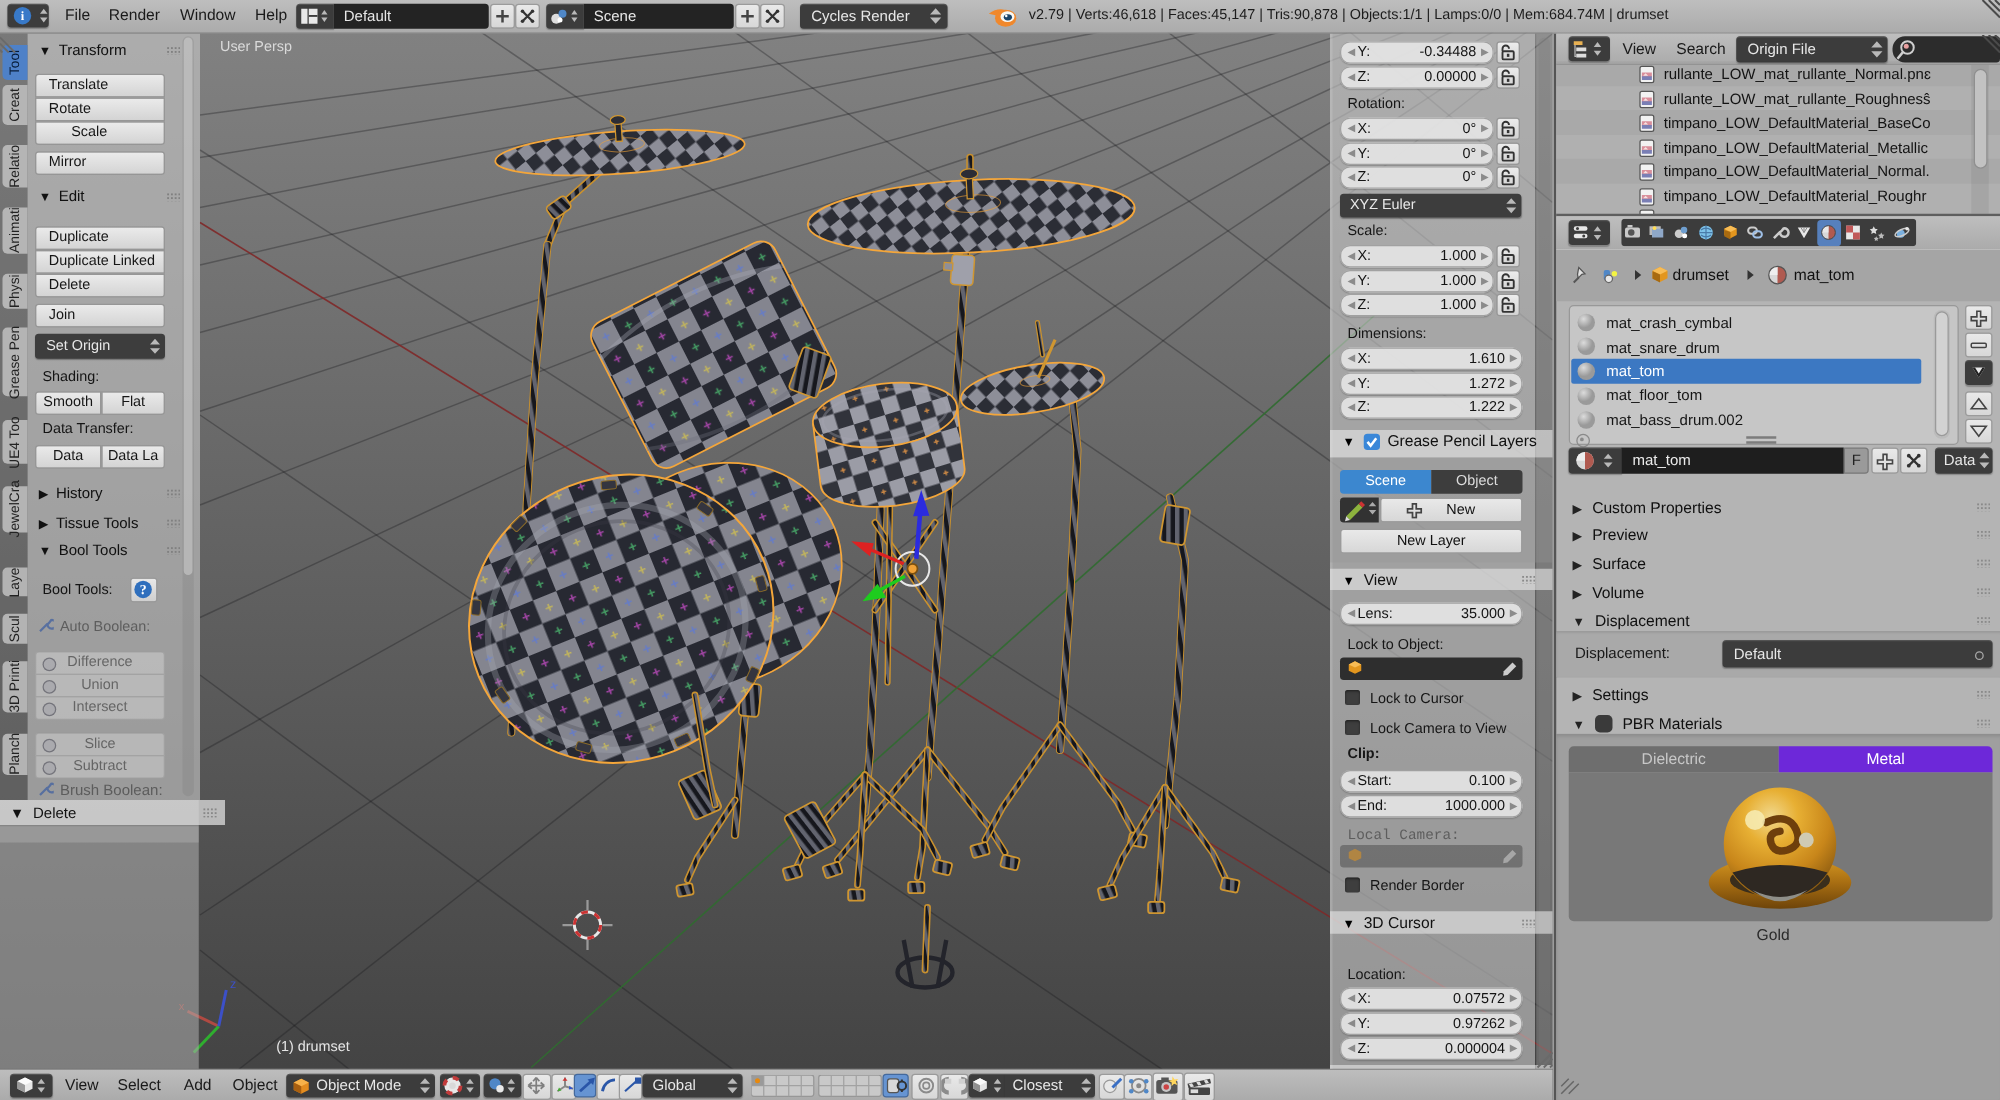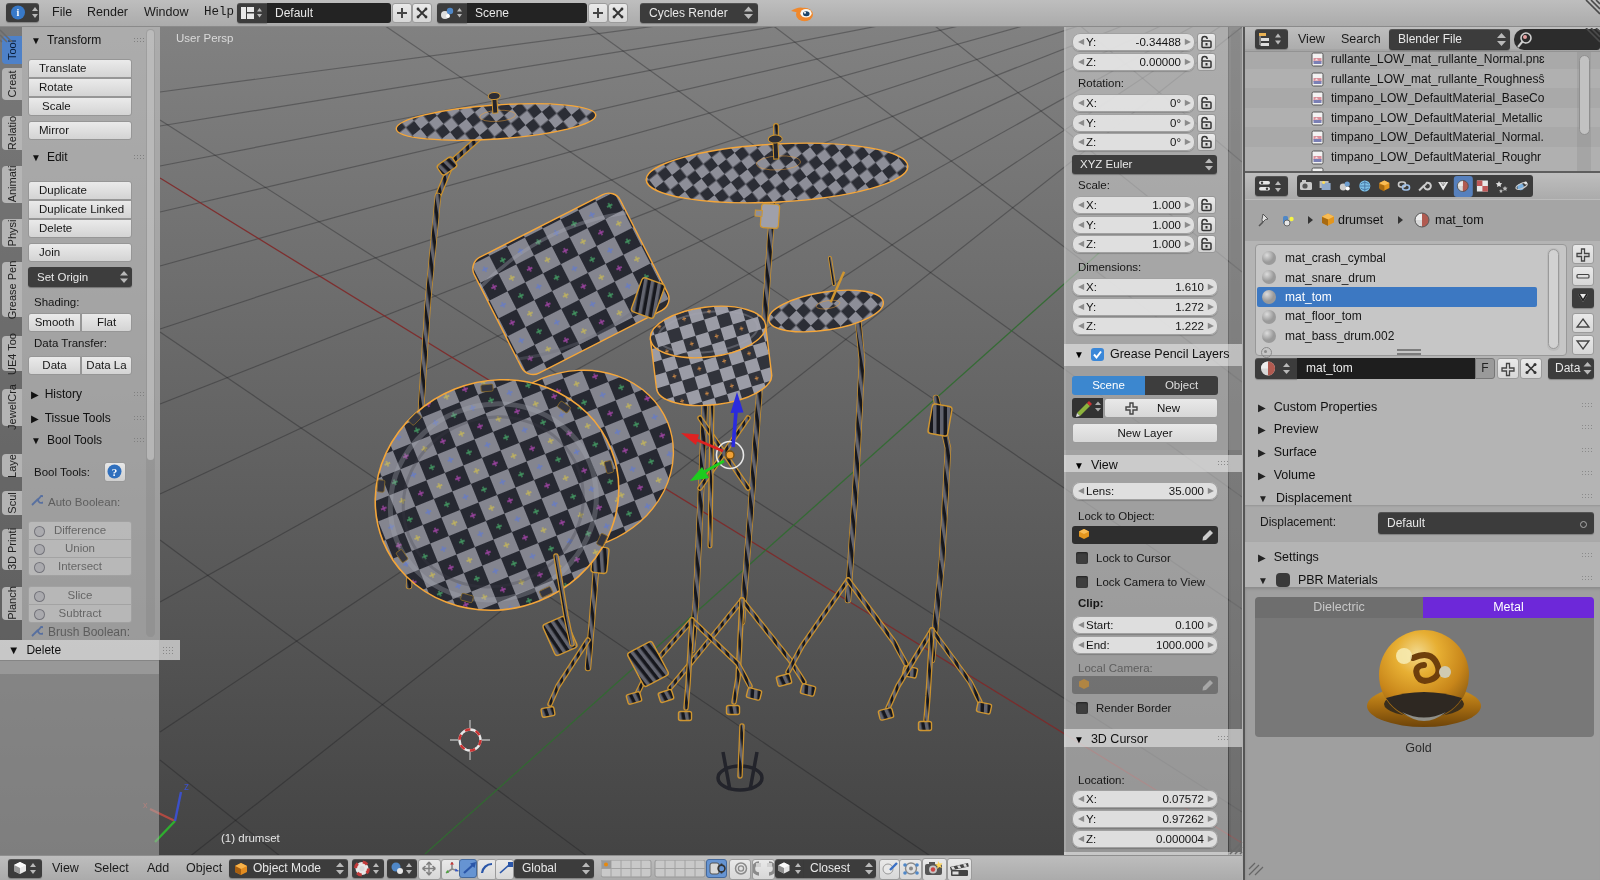--- a/index.html
+++ b/index.html
@@ -278,21 +278,21 @@
   <div class="abs dkbtn" style="left:6px;top:3px;width:33px;height:19px;">
     <svg width="33" height="19">
           <circle cx="12" cy="9.5" r="7" fill="#3879c8"></circle>
           <text x="12" y="13" font-size="10" font-weight="bold" fill="#fff" text-anchor="middle" font-family="Liberation Serif">i</text>
     <path d="M26 8 l3 -4 l3 4 z M26 11 l3 4 l3 -4 z" fill="#b9b9b9"></path>
         </svg>
   </div>
   <div class="abs menu" style="left:52px;top:5px;">File</div>
   <div class="abs menu" style="left:87px;top:5px;">Render</div>
   <div class="abs menu" style="left:144px;top:5px;">Window</div>
-  <div class="abs menu" style="left:204px;top:5px;font-family:Liberation Mono, monospace;">Help</div>
+  <div class="abs menu" style="left:204px;top:5px;">Help</div>
 
   <div class="abs dkbtn" style="left:237px;top:3px;width:30px;height:20px;border-radius:3px 0 0 3px;">
     <svg width="30" height="20">
           <rect x="4" y="4" width="5" height="12" fill="#e8e8e8"></rect>
           <rect x="10" y="4" width="7" height="12" fill="#e8e8e8"></rect>
           <rect x="10" y="9" width="7" height="1.5" fill="#3c3c3c"></rect>
     <path d="M20 8.5 l2.5 -3.5 l2.5 3.5 z M20 11 l2.5 3.5 l2.5 -3.5 z" fill="#b9b9b9"></path>
         </svg>
   </div>
   <div class="abs" style="left:267px;top:3px;width:124px;height:20px;background:#232323;border-radius:0 3px 3px 0;color:#e8e8e8;font-size:12px;line-height:20px;padding-left:8px;box-sizing:border-box;">Default</div>
@@ -337,20 +337,21 @@
         </svg>
   </div>
 
   <svg class="abs" style="left:788px;top:4px;" width="28" height="19">
     <path d="M3 7 Q10 2 16 4 L12 9 Z" fill="#f0882c"></path>
     <ellipse cx="16.5" cy="10.5" rx="8.5" ry="6.8" fill="#f0882c"></ellipse>
     <ellipse cx="18" cy="9.3" rx="5.6" ry="4.3" fill="#f8f8f4"></ellipse>
     <ellipse cx="18.3" cy="9.8" rx="3.3" ry="2.5" fill="#1c4468"></ellipse>
     <circle cx="17" cy="8.8" r="1" fill="#fff"></circle>
   </svg>
+  <div class="abs" style="left:823px;top:6px;color:#1c1c1c;font-size:11.5px;">v2.79 | Verts:46,618 | Faces:45,147 | Tris:90,878 | Objects:1/1 | Lamps:0/0 | Mem:684.74M | drumset</div>
 </div>
 
 <div class="abs" id="vheader" style="left:0;top:855px;width:1242px;height:25px;background:linear-gradient(#bdbdbd,#aaaaaa);border-top:1px solid #8e8e8e;">
   <div class="abs dkbtn" style="left:8px;top:3px;width:34px;height:19px;">
     <svg width="34" height="19">
           <path d="M12 3 l6 3 v6 l-6 3 l-6 -3 v-6 z" fill="#e8e8e8"></path>
           <path d="M12 3 l6 3 l-6 3 l-6 -3 z" fill="#fbfbfb"></path>
           <path d="M12 9 v6 l-6 -3 v-6 z" fill="#9a9a9a"></path>
     <path d="M22 8 l3 -4 l3 4 z M22 11 l3 4 l3 -4 z" fill="#b9b9b9"></path>
         </svg>
@@ -545,21 +546,21 @@
         </div>
 <div class="abs" style="left:2px;top:560px;width:20px;height:33px;background:rgba(190,190,190,0.88);border-radius:4px 0 0 4px;">
           <div style="position:absolute;left:10px;top:16px;transform:translate(-50%,-50%) rotate(-90deg);white-space:nowrap;font-size:11px;color:#222;">Planch</div>
         </div>
 </div>
 
   <div id="shelfpanels">
 <div class="abs" style="left:22px;top:6px;width:124px;height:15px;"><span style="margin-left:9px;font-size:10px;">▼</span><span style="margin-left:6px;font-size:12px;color:#101010;">Transform</span><span style="position:absolute;right:2px;top:4px;width:11px;height:7px;background-image:radial-gradient(circle,#808080 0.7px,transparent 1px);background-size:3px 3px;"></span></div>
 <div class="abs" style="left:28px;top:32px;width:104px;height:19px;background:linear-gradient(rgba(238,238,238,0.95),rgba(214,214,214,0.95));color:#161616;border:1px solid #969696;border-radius:3px 3px 0 0;box-sizing:border-box;text-align:left;padding-left:10px;font-size:11.5px;line-height:17px;">Translate</div>
 <div class="abs" style="left:28px;top:51px;width:104px;height:19px;background:linear-gradient(rgba(238,238,238,0.95),rgba(214,214,214,0.95));color:#161616;border:1px solid #969696;border-radius:0;box-sizing:border-box;text-align:left;padding-left:10px;font-size:11.5px;line-height:17px;">Rotate</div>
-<div class="abs" style="left:28px;top:70px;width:104px;height:19px;background:linear-gradient(rgba(238,238,238,0.95),rgba(214,214,214,0.95));color:#161616;border:1px solid #969696;border-radius:0 0 3px 3px;box-sizing:border-box;text-align:left;padding-left:13px;font-size:11.5px;line-height:17px;">Scale</div>
+<div class="abs" style="left:28px;top:70px;width:104px;height:19px;background:linear-gradient(rgba(238,238,238,0.95),rgba(214,214,214,0.95));color:#161616;border:1px solid #969696;border-radius:0 0 3px 3px;box-sizing:border-box;text-align:left;padding-left:28px;font-size:11.5px;line-height:17px;">Scale</div>
 <div class="abs" style="left:28px;top:94px;width:104px;height:19px;background:linear-gradient(rgba(238,238,238,0.95),rgba(214,214,214,0.95));color:#161616;border:1px solid #969696;border-radius:3px;box-sizing:border-box;text-align:left;padding-left:10px;font-size:11.5px;line-height:17px;">Mirror</div>
 <div class="abs" style="left:22px;top:123px;width:124px;height:15px;"><span style="margin-left:9px;font-size:10px;">▼</span><span style="margin-left:6px;font-size:12px;color:#101010;">Edit</span><span style="position:absolute;right:2px;top:4px;width:11px;height:7px;background-image:radial-gradient(circle,#808080 0.7px,transparent 1px);background-size:3px 3px;"></span></div>
 <div class="abs" style="left:28px;top:154px;width:104px;height:19px;background:linear-gradient(rgba(238,238,238,0.95),rgba(214,214,214,0.95));color:#161616;border:1px solid #969696;border-radius:3px 3px 0 0;box-sizing:border-box;text-align:left;padding-left:10px;font-size:11.5px;line-height:17px;">Duplicate</div>
 <div class="abs" style="left:28px;top:173px;width:104px;height:19px;background:linear-gradient(rgba(238,238,238,0.95),rgba(214,214,214,0.95));color:#161616;border:1px solid #969696;border-radius:0;box-sizing:border-box;text-align:left;padding-left:10px;font-size:11.5px;line-height:17px;">Duplicate Linked</div>
 <div class="abs" style="left:28px;top:192px;width:104px;height:19px;background:linear-gradient(rgba(238,238,238,0.95),rgba(214,214,214,0.95));color:#161616;border:1px solid #969696;border-radius:0 0 3px 3px;box-sizing:border-box;text-align:left;padding-left:10px;font-size:11.5px;line-height:17px;">Delete</div>
 <div class="abs" style="left:28px;top:216px;width:104px;height:19px;background:linear-gradient(rgba(238,238,238,0.95),rgba(214,214,214,0.95));color:#161616;border:1px solid #969696;border-radius:3px;box-sizing:border-box;text-align:left;padding-left:10px;font-size:11.5px;line-height:17px;">Join</div>
 <div class="abs" style="left:28px;top:240px;width:104px;height:20px;background:#3d3d3d;border-radius:3px;color:#e8e8e8;font-size:11.5px;line-height:20px;box-shadow:0 1px 1px rgba(0,0,0,.3);"><span style="margin-left:9px;">Set Origin</span><svg width="10" height="16" style="position:absolute;right:3px;top:2px;">
             <path d="M1 6.5 l4 -4.5 l4 4.5 z M1 9.5 l4 4.5 l4 -4.5 z" fill="#b9b9b9"></path>
           </svg></div>
 <div class="abs" style="left:34px;top:269px;font-size:11.5px;color:#141414;">Shading:</div>
@@ -683,21 +684,21 @@
 <div class="abs" style="left:8px;top:499px;width:146px;height:18px;background:#2e2e2e;border-radius:3px;"><svg width="146" height="18">
           <path d="M12 3 l5 2.5 v5 l-5 2.5 l-5 -2.5 v-5 z" fill="#e3961e"></path>
           <path d="M12 3 l5 2.5 l-5 2.5 l-5 -2.5 z" fill="#f8bc55"></path>
           <path d="M138 4 l3 3 l-7 7 l-3.5 0.5 l0.5 -3.5 z" fill="#ccc"></path>
         </svg></div>
 <div class="abs" style="left:12px;top:525px;height:14px;font-size:11.5px;color:#161616;"><span style="display:inline-block;width:12px;height:12px;background:#3e3e3e;border-radius:2px;vertical-align:-2px;box-shadow:inset 0 1px 2px rgba(0,0,0,.5);"></span><span style="margin-left:8px;">Lock to Cursor</span></div>
 <div class="abs" style="left:12px;top:549px;height:14px;font-size:11.5px;color:#161616;"><span style="display:inline-block;width:12px;height:12px;background:#3e3e3e;border-radius:2px;vertical-align:-2px;box-shadow:inset 0 1px 2px rgba(0,0,0,.5);"></span><span style="margin-left:8px;">Lock Camera to View</span></div>
 <div class="abs" style="left:14px;top:570px;font-size:11.5px;color:#161616;font-weight:bold;">Clip:</div>
 <div class="abs" style="left:8px;top:589px;width:146px;height:18px;background:rgba(228,228,228,0.92);border-radius:8px;box-shadow:inset 0 0 0 1px rgba(110,110,110,0.55), 0 1px 1px rgba(0,0,0,0.18);font-size:11.5px;color:#141414;line-height:18px;"><span style="position:absolute;left:6px;top:0;color:rgba(70,70,70,0.55);font-size:8px;">◀</span><span style="margin-left:14px;">Start:</span><span style="position:absolute;right:14px;top:0;">0.100</span><span style="position:absolute;right:4px;top:0;color:rgba(70,70,70,0.55);font-size:8px;">▶</span></div>
 <div class="abs" style="left:8px;top:609px;width:146px;height:18px;background:rgba(228,228,228,0.92);border-radius:8px;box-shadow:inset 0 0 0 1px rgba(110,110,110,0.55), 0 1px 1px rgba(0,0,0,0.18);font-size:11.5px;color:#141414;line-height:18px;"><span style="position:absolute;left:6px;top:0;color:rgba(70,70,70,0.55);font-size:8px;">◀</span><span style="margin-left:14px;">End:</span><span style="position:absolute;right:14px;top:0;">1000.000</span><span style="position:absolute;right:4px;top:0;color:rgba(70,70,70,0.55);font-size:8px;">▶</span></div>
-<div class="abs" style="left:14px;top:635px;font-size:11.5px;color:rgba(60,60,60,0.65);">Local Camera:</div>
+<div class="abs" style="left:14px;top:635px;font-size:11.5px;color:rgba(60,60,60,0.65);font-family:Liberation Mono, monospace;">Local Camera:</div>
 <div class="abs" style="left:8px;top:649px;width:146px;height:18px;background:rgba(80,80,80,0.55);border-radius:3px;"><svg width="146" height="18">
           <path d="M12 3 l5 2.5 v5 l-5 2.5 l-5 -2.5 v-5 z" fill="rgba(227,150,30,0.55)"></path>
           <path d="M138 4 l3 3 l-7 7 l-3.5 0.5 l0.5 -3.5 z" fill="rgba(220,220,220,0.5)"></path>
         </svg></div>
 <div class="abs" style="left:12px;top:675px;height:14px;font-size:11.5px;color:#161616;"><span style="display:inline-block;width:12px;height:12px;background:#3e3e3e;border-radius:2px;vertical-align:-2px;box-shadow:inset 0 1px 2px rgba(0,0,0,.5);"></span><span style="margin-left:8px;">Render Border</span></div>
 <div class="abs" style="left:0px;top:702px;width:178px;height:18px;background:rgba(232,232,232,0.6);"><span style="margin-left:10px;font-size:10px;">▼</span><span style="margin-left:7px;font-size:12.5px;color:#101010;">3D Cursor</span><span style="position:absolute;right:14px;top:6px;width:11px;height:7px;background-image:radial-gradient(circle,#8a8a8a 0.7px,transparent 1px);background-size:3px 3px;"></span></div>
 <div class="abs" style="left:14px;top:747px;font-size:11.5px;color:#161616;">Location:</div>
 <div class="abs" style="left:8px;top:763px;width:146px;height:18px;background:rgba(228,228,228,0.92);border-radius:8px;box-shadow:inset 0 0 0 1px rgba(110,110,110,0.55), 0 1px 1px rgba(0,0,0,0.18);font-size:11.5px;color:#141414;line-height:18px;"><span style="position:absolute;left:6px;top:0;color:rgba(70,70,70,0.55);font-size:8px;">◀</span><span style="margin-left:14px;">X:</span><span style="position:absolute;right:14px;top:0;">0.07572</span><span style="position:absolute;right:4px;top:0;color:rgba(70,70,70,0.55);font-size:8px;">▶</span></div>
 <div class="abs" style="left:8px;top:783px;width:146px;height:18px;background:rgba(228,228,228,0.92);border-radius:8px;box-shadow:inset 0 0 0 1px rgba(110,110,110,0.55), 0 1px 1px rgba(0,0,0,0.18);font-size:11.5px;color:#141414;line-height:18px;"><span style="position:absolute;left:6px;top:0;color:rgba(70,70,70,0.55);font-size:8px;">◀</span><span style="margin-left:14px;">Y:</span><span style="position:absolute;right:14px;top:0;">0.97262</span><span style="position:absolute;right:4px;top:0;color:rgba(70,70,70,0.55);font-size:8px;">▶</span></div>
 <div class="abs" style="left:8px;top:803px;width:146px;height:18px;background:rgba(228,228,228,0.92);border-radius:8px;box-shadow:inset 0 0 0 1px rgba(110,110,110,0.55), 0 1px 1px rgba(0,0,0,0.18);font-size:11.5px;color:#141414;line-height:18px;"><span style="position:absolute;left:6px;top:0;color:rgba(70,70,70,0.55);font-size:8px;">◀</span><span style="margin-left:14px;">Z:</span><span style="position:absolute;right:14px;top:0;">0.000004</span><span style="position:absolute;right:4px;top:0;color:rgba(70,70,70,0.55);font-size:8px;">▶</span></div>
@@ -708,21 +709,21 @@
 <div class="abs" style="left:0;top:0;width:357px;height:24px;background:linear-gradient(#bebebe,#ababab);border-bottom:1px solid #999;"></div>
 <div class="abs dkbtn" style="left:10px;top:2px;width:33px;height:20px;"><svg width="33" height="20">
           <rect x="4" y="4" width="7" height="3" fill="#e8b153"></rect>
           <rect x="6" y="9" width="8" height="3" fill="#ddd"></rect>
           <rect x="6" y="14" width="8" height="3" fill="#ddd"></rect>
           <path d="M5 7 v9 h1" stroke="#bbb" fill="none"></path>
           <path d="M20 8.5 l3 -4 l3 4 z M20 11.5 l3 4 l3 -4 z" fill="#b9b9b9"></path>
         </svg></div>
 <div class="abs menu" style="left:53px;top:5px;">View</div>
 <div class="abs menu" style="left:96px;top:5px;">Search</div>
-<div class="abs dkbtn" style="left:144px;top:2px;width:121px;height:21px;color:#e8e8e8;font-size:12px;line-height:21px;"><span style="margin-left:9px;">Blender File</span><svg width="11" height="17" style="position:absolute;right:3px;top:2px;">
+<div class="abs dkbtn" style="left:144px;top:2px;width:121px;height:21px;color:#e8e8e8;font-size:12px;line-height:21px;"><span style="margin-left:9px;">Origin File</span><svg width="11" height="17" style="position:absolute;right:3px;top:2px;">
           <path d="M1 7 l4.5 -5 l4.5 5 z M1 10 l4.5 5 l4.5 -5 z" fill="#b9b9b9"></path>
         </svg></div>
 <div class="abs" style="left:269px;top:2px;width:86px;height:21px;background:#2c2c2c;border-radius:10px 3px 3px 10px;"><svg width="24" height="21">
           <circle cx="12" cy="9" r="5" fill="none" stroke="#cfcfcf" stroke-width="1.6"></circle>
           <circle cx="11" cy="8" r="2" fill="#e8a0a0"></circle>
           <path d="M8.5 12.5 L4 18" stroke="#cfcfcf" stroke-width="2"></path>
         </svg></div>
 <div class="abs" style="left:0;top:25px;width:357px;height:119px;background:#b0b0b0;"></div>
 <div class="abs" style="left:0;top:22px;width:357px;height:20px;background:rgba(0,0,0,0.035);"></div>
 <svg class="abs" style="left:66px;top:25px;" width="14" height="15">

